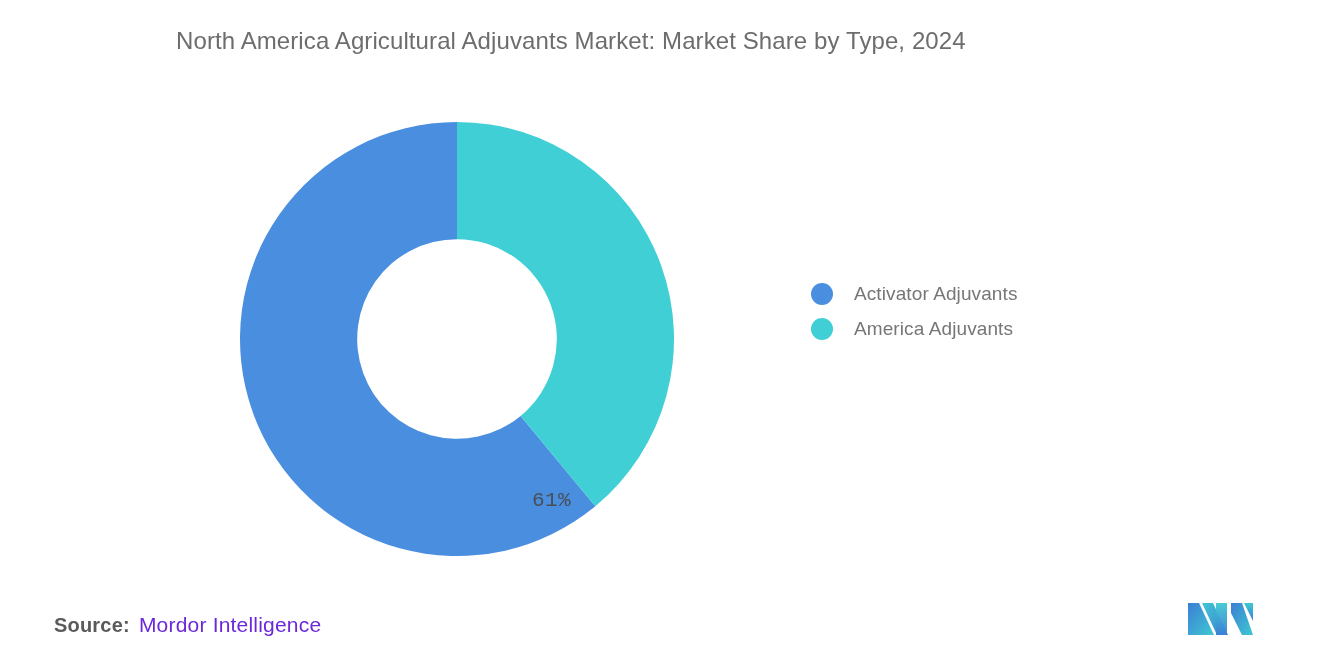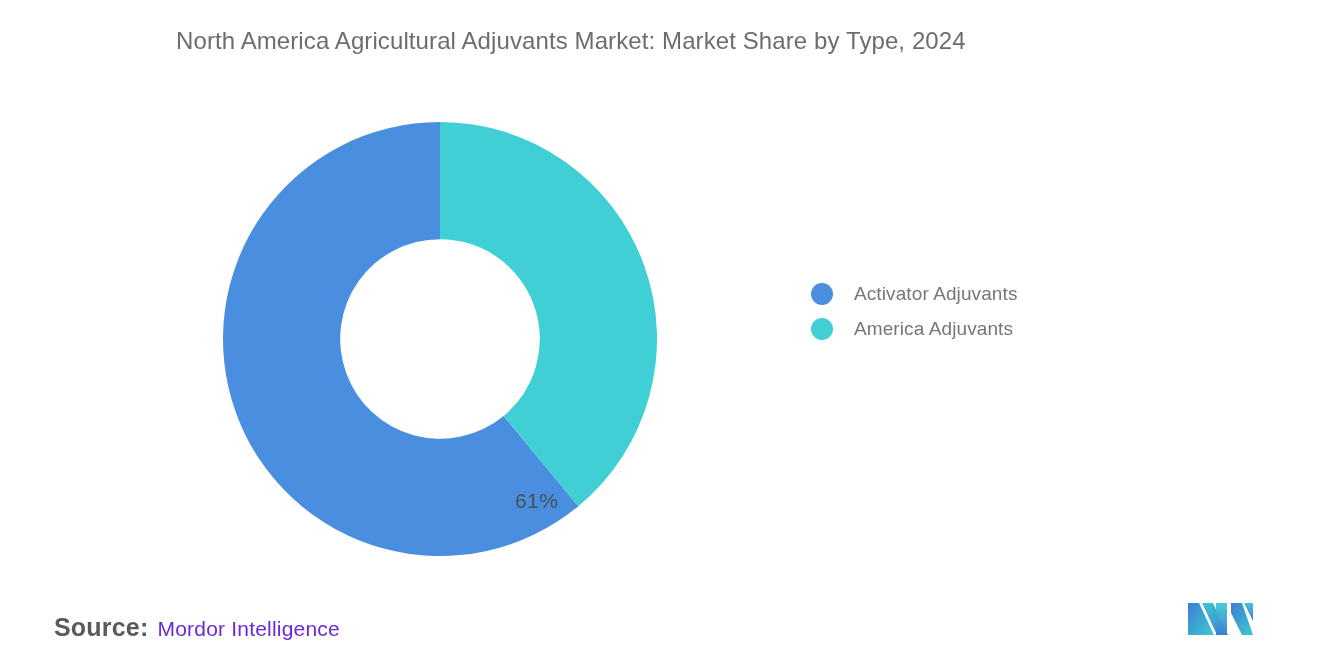--- a/index.html
+++ b/index.html
@@ -26,24 +26,25 @@
     top: 27px;
     width: 1080px;
     font-size: 24px;
     font-weight: 400;
     letter-spacing: 0.1px;
     color: #6d6d6d;
     white-space: nowrap;
   }
   #donut-wrap {
     position: absolute;
-    left: 222px;
+    left: 239px;
     top: 121px;
     width: 436px;
     height: 437px;
+    font-family: Liberation Mono, monospace;
   }
   #donut-svg {
     display: block;
     width: 436px;
     height: 437px;
   }
   #slice-label-activator {
     position: absolute;
     left: 293px;
     top: 368px;
@@ -78,21 +79,21 @@
   }
   #source-line {
     position: absolute;
     left: 54px;
     top: 613px;
     display: flex;
     align-items: baseline;
     gap: 9px;
   }
   #source-prefix {
-    font-size: 25px;
+    font-size: 20px;
     font-weight: bold;
     color: #5a5a5a;
     letter-spacing: 0.2px;
   }
   #source-name {
     font-size: 21px;
     font-weight: 400;
     color: #6d28d9;
     letter-spacing: 0.2px;
   }

